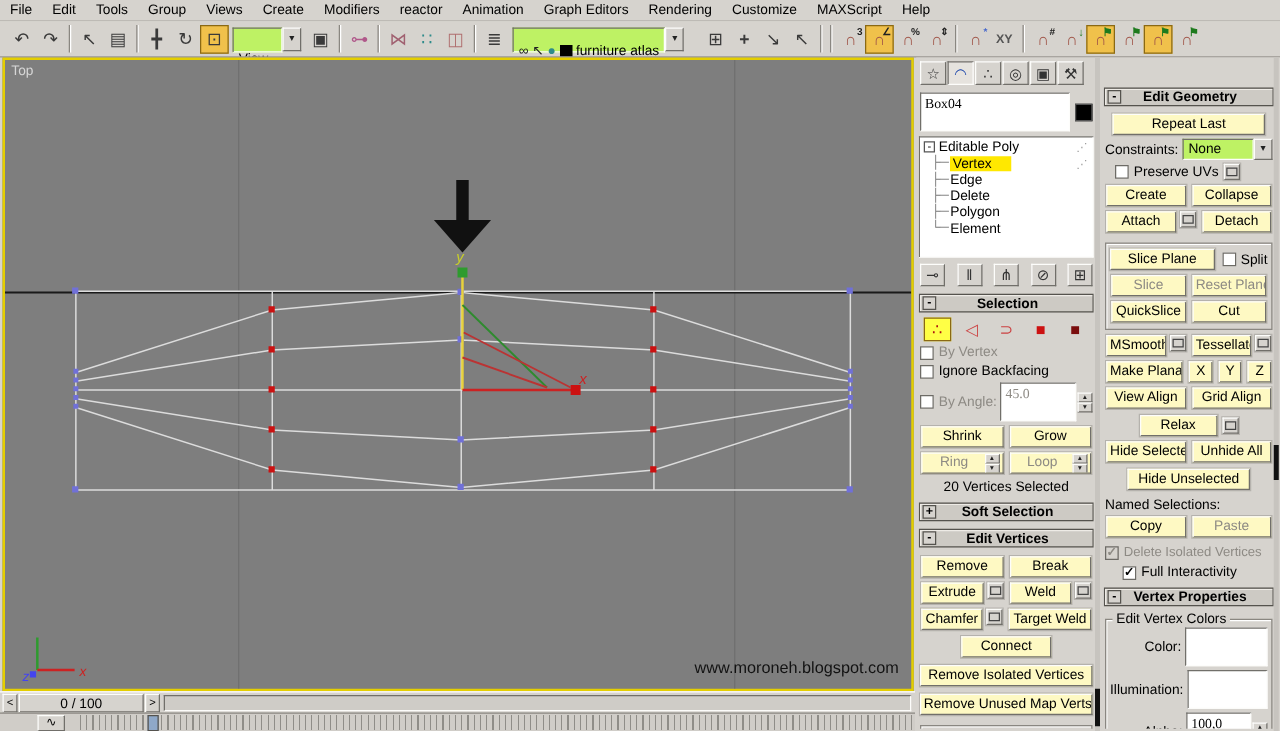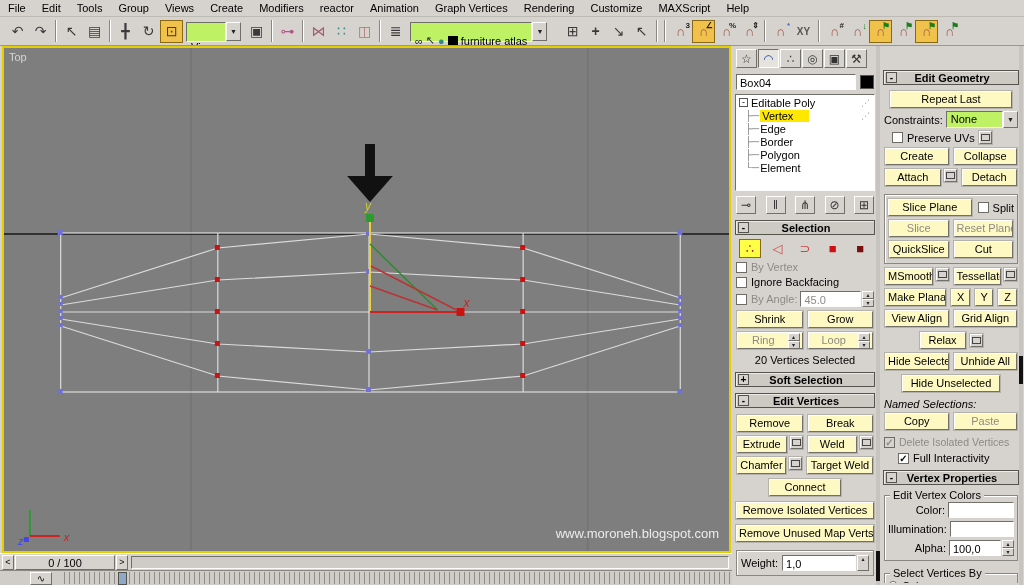--- a/index.html
+++ b/index.html
@@ -24,33 +24,33 @@
   .combo .ctext { background:#bef264; border:1px solid; border-color:#716f6a #fdfdfb #fdfdfb #716f6a;
     padding:18px 4px 0 4px; min-width:40px; }
   .combo .cbtn { width:15px; background:#d6d3ce; border:1px solid; border-color:#fdfdfb #716f6a #716f6a #fdfdfb;
     font-size:7px; display:flex; align-items:center; justify-content:center; color:#222; }
   .lay-ic { font-size:11px; margin-right:3px; color:#222; }
   .sw-black { width:10px; height:10px; background:#000; margin-right:3px; display:inline-block; }
   
   #viewport { position:absolute; left:2px; top:46px; width:729px; height:507px;
     border:2px solid #e4ce00; background:#7e7e7e; }
   #vp-label { position:absolute; left:5px; top:3px; color:#d6d6d6; font-size:11px; }
-  #watermark { position:absolute; right:10px; bottom:10px; color:#ffffff; font-size:13px; opacity:.85; }
+  #watermark { position:absolute; right:10px; bottom:10px; color:#000000; font-size:13px; opacity:.85; }
   
   #cpanel { position:absolute; left:733px; top:46px; width:291px; height:539px; background:#d6d3ce; overflow:hidden; }
   #col1 { position:absolute; left:2px; top:2px; width:140px; height:535px; overflow:hidden; }
   #col2 { position:absolute; left:150px; top:2px; width:136px; height:535px; overflow:hidden; }
   .vscroll { position:absolute; top:0; bottom:0; width:4px; background:#c7c4bf; }
   .vthumb { position:absolute; left:0; width:4px; background:#111; }
   .ptab { width:21px; height:19px; display:inline-flex; align-items:center; justify-content:center;
     background:#d6d3ce; border:1px solid; border-color:#fdfdfb #716f6a #716f6a #fdfdfb; font-size:12px; color:#333; }
   .ptab.active { background:#e6e3de; border-color:#716f6a #fdfdfb #fdfdfb #716f6a; color:#1a44aa; }
   .row { display:flex; align-items:center; margin:3px 1px 0 1px; }
   .field { background:#fff; border:1px solid; border-color:#716f6a #fdfdfb #fdfdfb #716f6a;
-    height:16px; line-height:14px; padding:1px 3px; overflow:hidden; }
+    height:31px; line-height:14px; padding:1px 3px; overflow:hidden;font-family:Liberation Serif, serif; }
   .b { background:#fef9c3; border:1px solid; border-color:#fdfdfb #716f6a #716f6a #fdfdfb;
     box-shadow:0 0 0 1px #b5b2ad; text-align:center; height:17px; line-height:15px; padding:0 2px;
     overflow:hidden; white-space:nowrap; }
   .r2 { display:flex; gap:5px; margin:4px 2px 0 2px; }
   .r2 .b { flex:1; }
   .dis { color:#8d8a84 !important; }
   .hdr { display:flex; align-items:center; margin:6px 0 0 0; height:15px;
     background:#cdcac4; border:1px solid #55534e; box-shadow:inset 1px 1px 0 #eeebe6; }
   .hbox { width:11px; height:11px; border:1px solid #55534e; background:#d6d3ce; margin:0 2px;
     font-size:10px; line-height:9px; text-align:center; font-weight:bold; }
@@ -108,21 +108,21 @@
 <div id="menubar">
   <span>File</span>
   <span>Edit</span>
   <span>Tools</span>
   <span>Group</span>
   <span>Views</span>
   <span>Create</span>
   <span>Modifiers</span>
   <span>reactor</span>
   <span>Animation</span>
-  <span>Graph Vertices</span>
+  <span>Graph Editors</span>
   <span>Rendering</span>
   <span>Customize</span>
   <span>MAXScript</span>
   <span>Help</span>
 </div>
 
 <div id="toolbar">
   <span class="tbtn">
       <span>↶</span>
     </span>
@@ -353,21 +353,21 @@
         <span class="tree">├─</span>
         <span class="sel-y">Vertex</span>
         <span class="dots">⋰</span>
       </div>
       <div class="srow">
         <span class="tree">├─</span>
         <span>Edge</span>
       </div>
       <div class="srow">
         <span class="tree">├─</span>
-        <span>Border</span>
+        <span>Delete</span>
       </div>
       <div class="srow">
         <span class="tree">├─</span>
         <span>Polygon</span>
       </div>
       <div class="srow">
         <span class="tree">└─</span>
         <span>Element</span>
       </div>
     </div>
@@ -532,31 +532,31 @@
       <span class="b" style="flex:2.2">Make Planar</span>
       <span class="b" style="flex:.5">X</span>
       <span class="b" style="flex:.5">Y</span>
       <span class="b" style="flex:.5">Z</span>
     </div>
     <div class="r2">
       <span class="b">View Align</span>
       <span class="b">Grid Align</span>
     </div>
     <div class="row ctr" style="margin-top:5px;">
-      <span class="b" style="width:46px">Relax</span>
+      <span class="b" style="width:62px">Relax</span>
       <span class="mini"></span>
     </div>
     <div class="r2">
       <span class="b">Hide Selected</span>
       <span class="b">Unhide All</span>
     </div>
     <div class="row ctr" style="margin-top:5px;">
       <span class="b" style="width:98px">Hide Unselected</span>
     </div>
-    <div class="row" style="margin-top:6px;font-style:italic;">
+    <div class="row" style="margin-top:6px;">
       <span class="lbl">Named Selections:</span>
     </div>
     <div class="r2" style="margin-top:3px;">
       <span class="b">Copy</span>
       <span class="b dis">Paste</span>
     </div>
     <div class="row" style="margin-top:6px;">
       <span class="cb dchk">✓</span>
       <span class="lbl dis" style="font-size:10.5px">Delete Isolated Vertices</span>
     </div>

